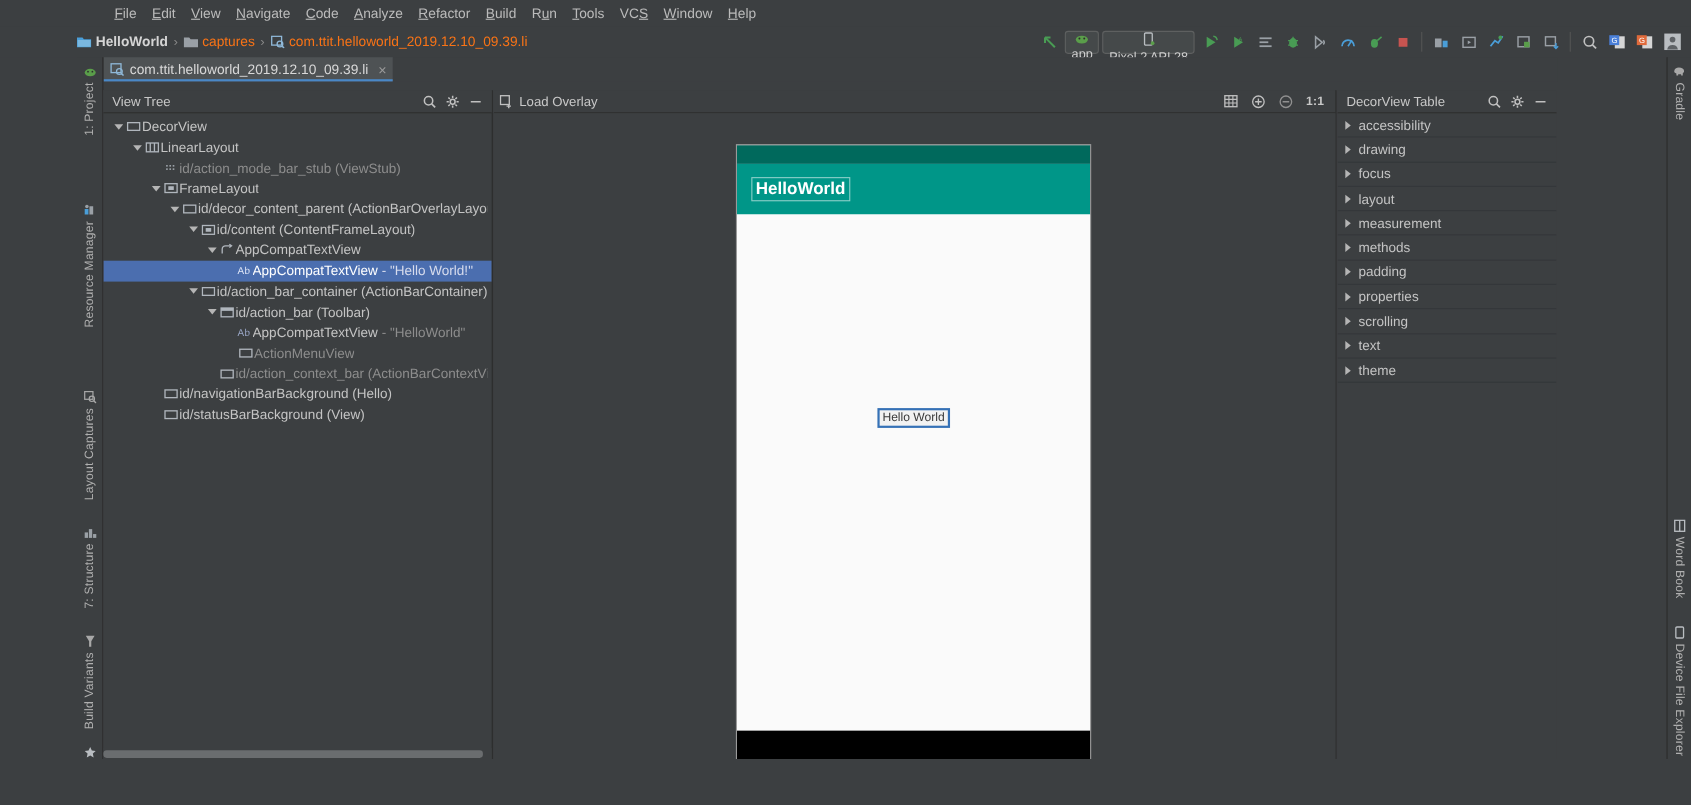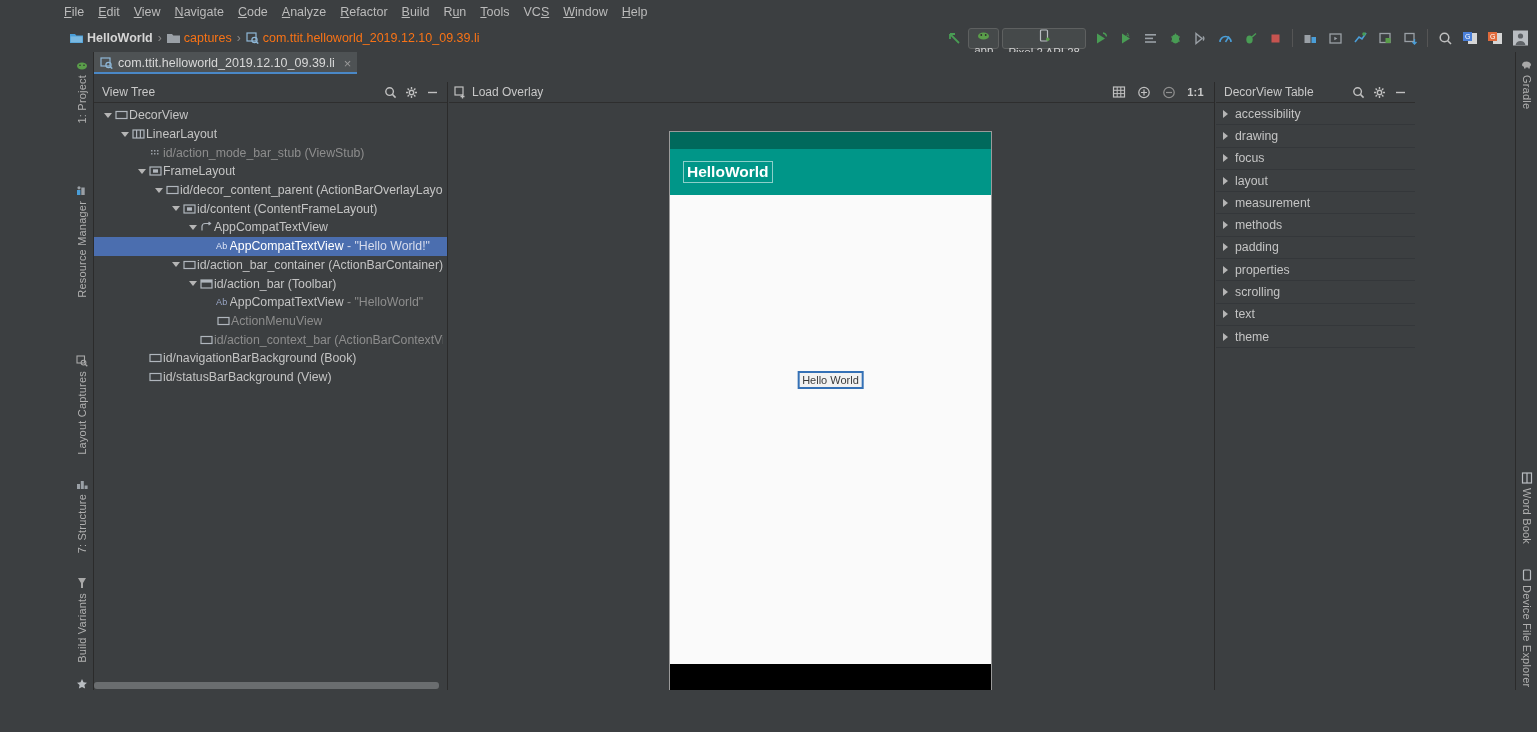--- a/index.html
+++ b/index.html
@@ -8,21 +8,21 @@
     background: #3c3f41;
     font-family: "Liberation Sans", sans-serif;
     color: #bbbbbb;
     overflow: hidden;
   }
   #app { position: relative; width: 1537px; height: 732px; background: #3c3f41; }
 
   
   #menubar {
     position: absolute; left: 0; top: 0; width: 1537px; height: 24px;
-    background: #3c3f41; display: flex; align-items: center; padding-left: 57px;
+    background: #3c3f41; display: flex; align-items: center; padding-left: 97px;
   }
   .menu-item {
     font-size: 12.5px; color: #bbbbbb; padding: 2px 7px; white-space: nowrap;
   }
   .menu-item .mn { text-decoration: underline; }
 
   
   #navbar {
     position: absolute; left: 0; top: 24px; width: 1537px; height: 28px;
     background: #3c3f41; display: flex; align-items: center;
@@ -663,21 +663,21 @@
           </span>
           <span class="nlabel muted">id/action_context_bar (ActionBarContextView</span>
         </div>
         <div class="tree-row" style="padding-left: 42px;">
           <span class="tri"></span>
           <span class="nicon">
             <svg width="13" height="12" viewBox="0 0 13 12">
               <rect x="1" y="2.5" width="11" height="7" stroke="#b0b6bd" stroke-width="1.2" fill="none"></rect>
             </svg>
           </span>
-          <span class="nlabel">id/navigationBarBackground (Book)</span>
+          <span class="nlabel">id/navigationBarBackground (Hello)</span>
         </div>
         <div class="tree-row" style="padding-left: 42px;">
           <span class="tri"></span>
           <span class="nicon">
             <svg width="13" height="12" viewBox="0 0 13 12">
               <rect x="1" y="2.5" width="11" height="7" stroke="#b0b6bd" stroke-width="1.2" fill="none"></rect>
             </svg>
           </span>
           <span class="nlabel">id/statusBarBackground (View)</span>
         </div>

